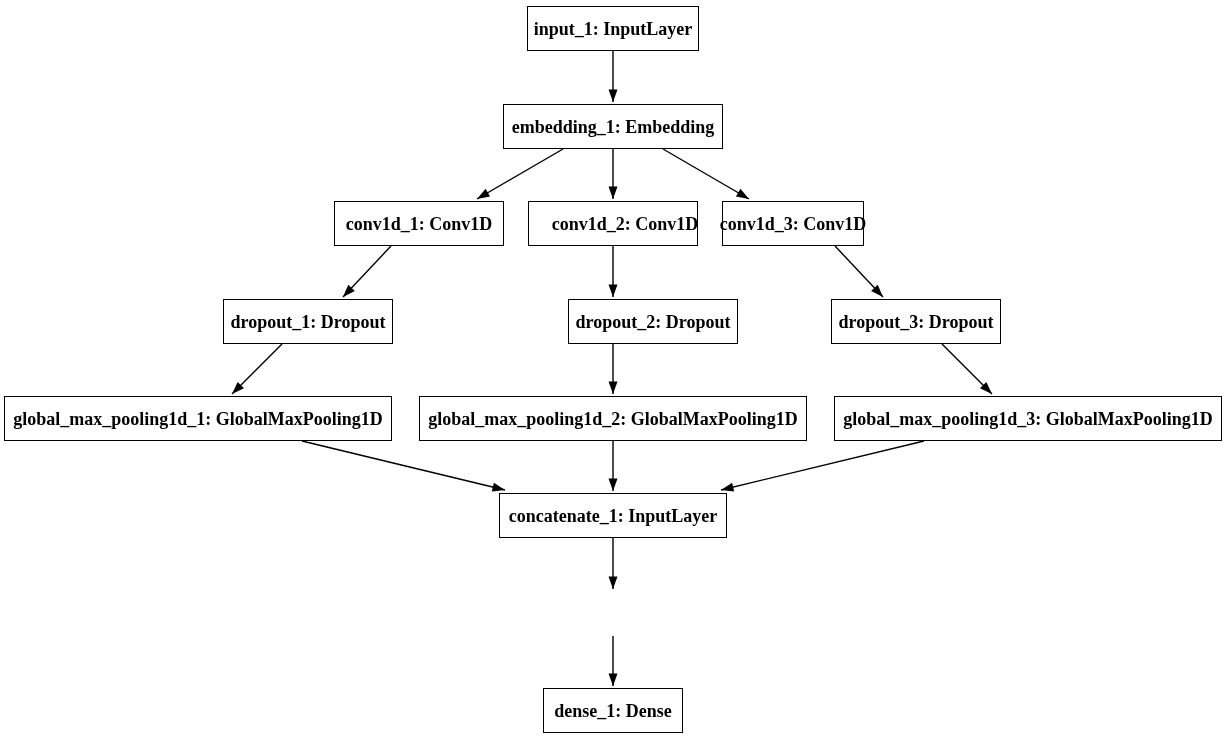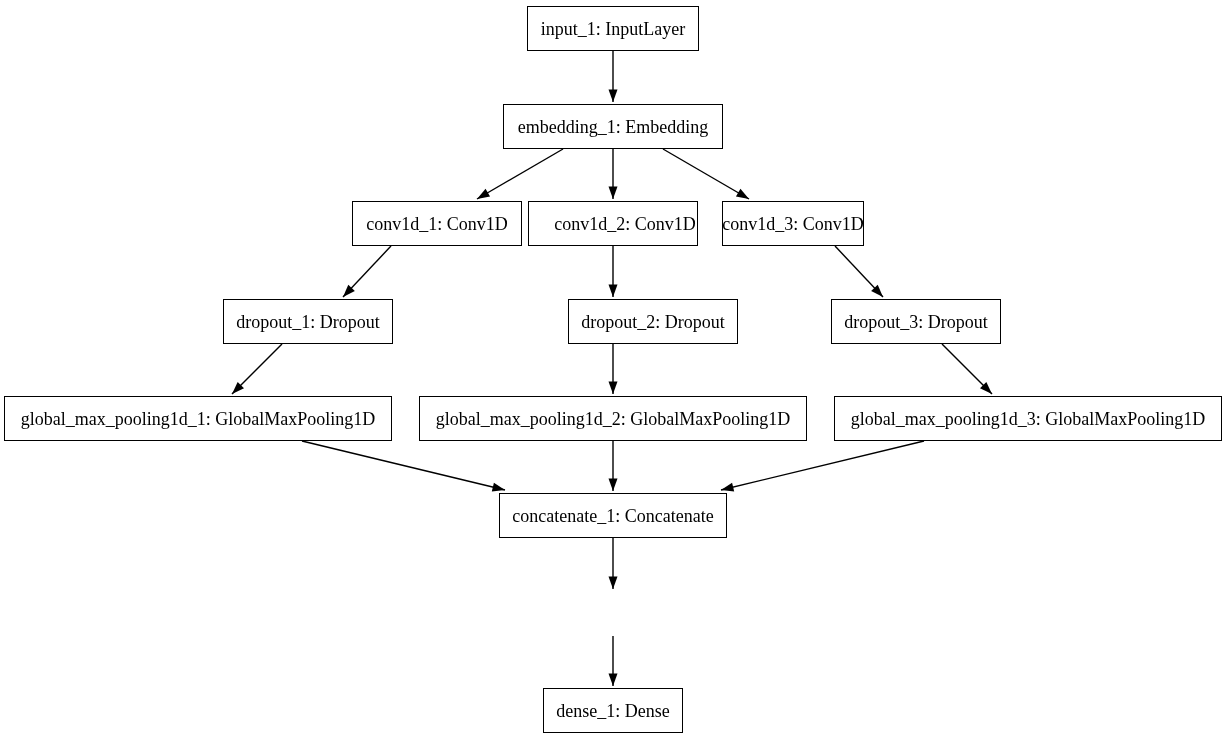--- a/index.html
+++ b/index.html
@@ -7,20 +7,21 @@
     padding: 0;
     background: #ffffff;
   }
   .canvas {
     position: relative;
     width: 1226px;
     height: 741px;
     background: #ffffff;
     font-family: "Liberation Serif", "DejaVu Serif", serif;
     overflow: hidden;
+    font-weight: bold;
   }
   .edges-layer {
     position: absolute;
     left: 0;
     top: 0;
     width: 1226px;
     height: 741px;
   }
   .edges-layer line {
     stroke: #000000;
@@ -63,25 +64,25 @@
     <line x1="942" y1="344" x2="992" y2="394" marker-end="url(#arrow)"></line>
     <line x1="302" y1="441" x2="505" y2="490" marker-end="url(#arrow)"></line>
     <line x1="613" y1="441" x2="613" y2="491" marker-end="url(#arrow)"></line>
     <line x1="924" y1="441" x2="721" y2="490" marker-end="url(#arrow)"></line>
     <line x1="613" y1="538" x2="613" y2="589" marker-end="url(#arrow)"></line>
     <line x1="613" y1="636" x2="613" y2="686" marker-end="url(#arrow)"></line>
   </svg>
 
   <div class="node" style="left:527px; top:6px;   width:172px; height:45px;">input_1: InputLayer</div>
   <div class="node" style="left:503px; top:104px; width:220px; height:45px;">embedding_1: Embedding</div>
-  <div class="node" style="left:352px; top:201px; width:170px; height:45px;">conv1d_1: Conv1D</div>
+  <div class="node" style="left:334px; top:201px; width:170px; height:45px;">conv1d_1: Conv1D</div>
   <div class="node" style="left:528px; top:201px; width:170px; height:45px;padding-left:24px;">conv1d_2: Conv1D</div>
   <div class="node" style="left:722px; top:201px; width:142px; height:45px;">conv1d_3: Conv1D</div>
   <div class="node" style="left:223px; top:299px; width:170px; height:45px;">dropout_1: Dropout</div>
   <div class="node" style="left:528px; top:299px; width:170px; height:45px;margin-left:40px;">dropout_2: Dropout</div>
   <div class="node" style="left:831px; top:299px; width:170px; height:45px;">dropout_3: Dropout</div>
   <div class="node" style="left:4px;   top:396px; width:388px; height:45px;">global_max_pooling1d_1: GlobalMaxPooling1D</div>
   <div class="node" style="left:419px; top:396px; width:388px; height:45px;">global_max_pooling1d_2: GlobalMaxPooling1D</div>
   <div class="node" style="left:834px; top:396px; width:388px; height:45px;">global_max_pooling1d_3: GlobalMaxPooling1D</div>
-  <div class="node" style="left:499px; top:493px; width:228px; height:45px;">concatenate_1: Concatenate</div>
+  <div class="node" style="left:499px; top:493px; width:228px; height:45px;">concatenate_1: InputLayer</div>
   <div class="node" style="left:543px; top:688px; width:140px; height:45px;">dense_1: Dense</div>
 
 </div>
 
 </body></html>

